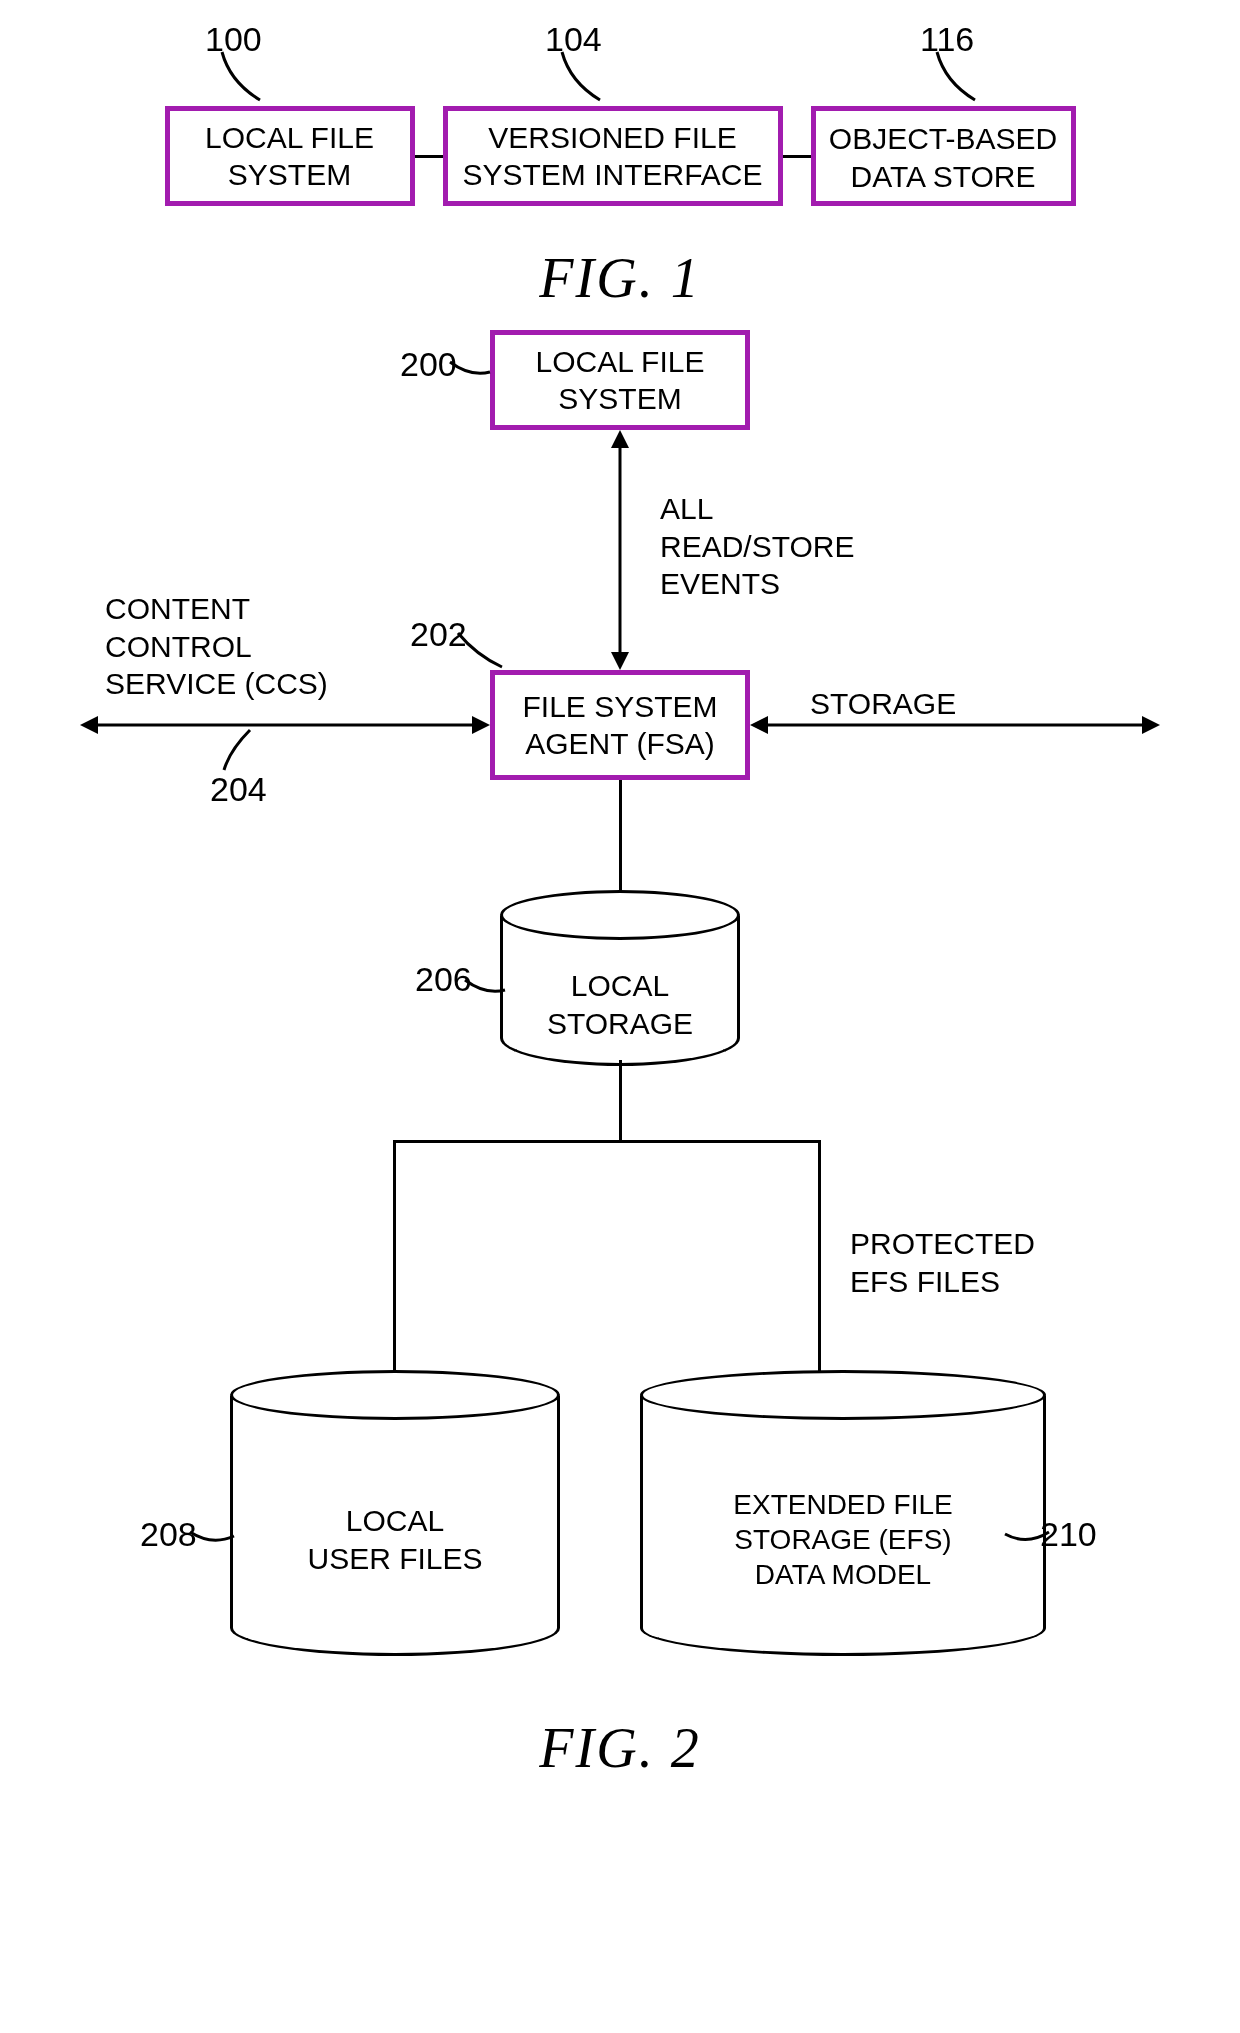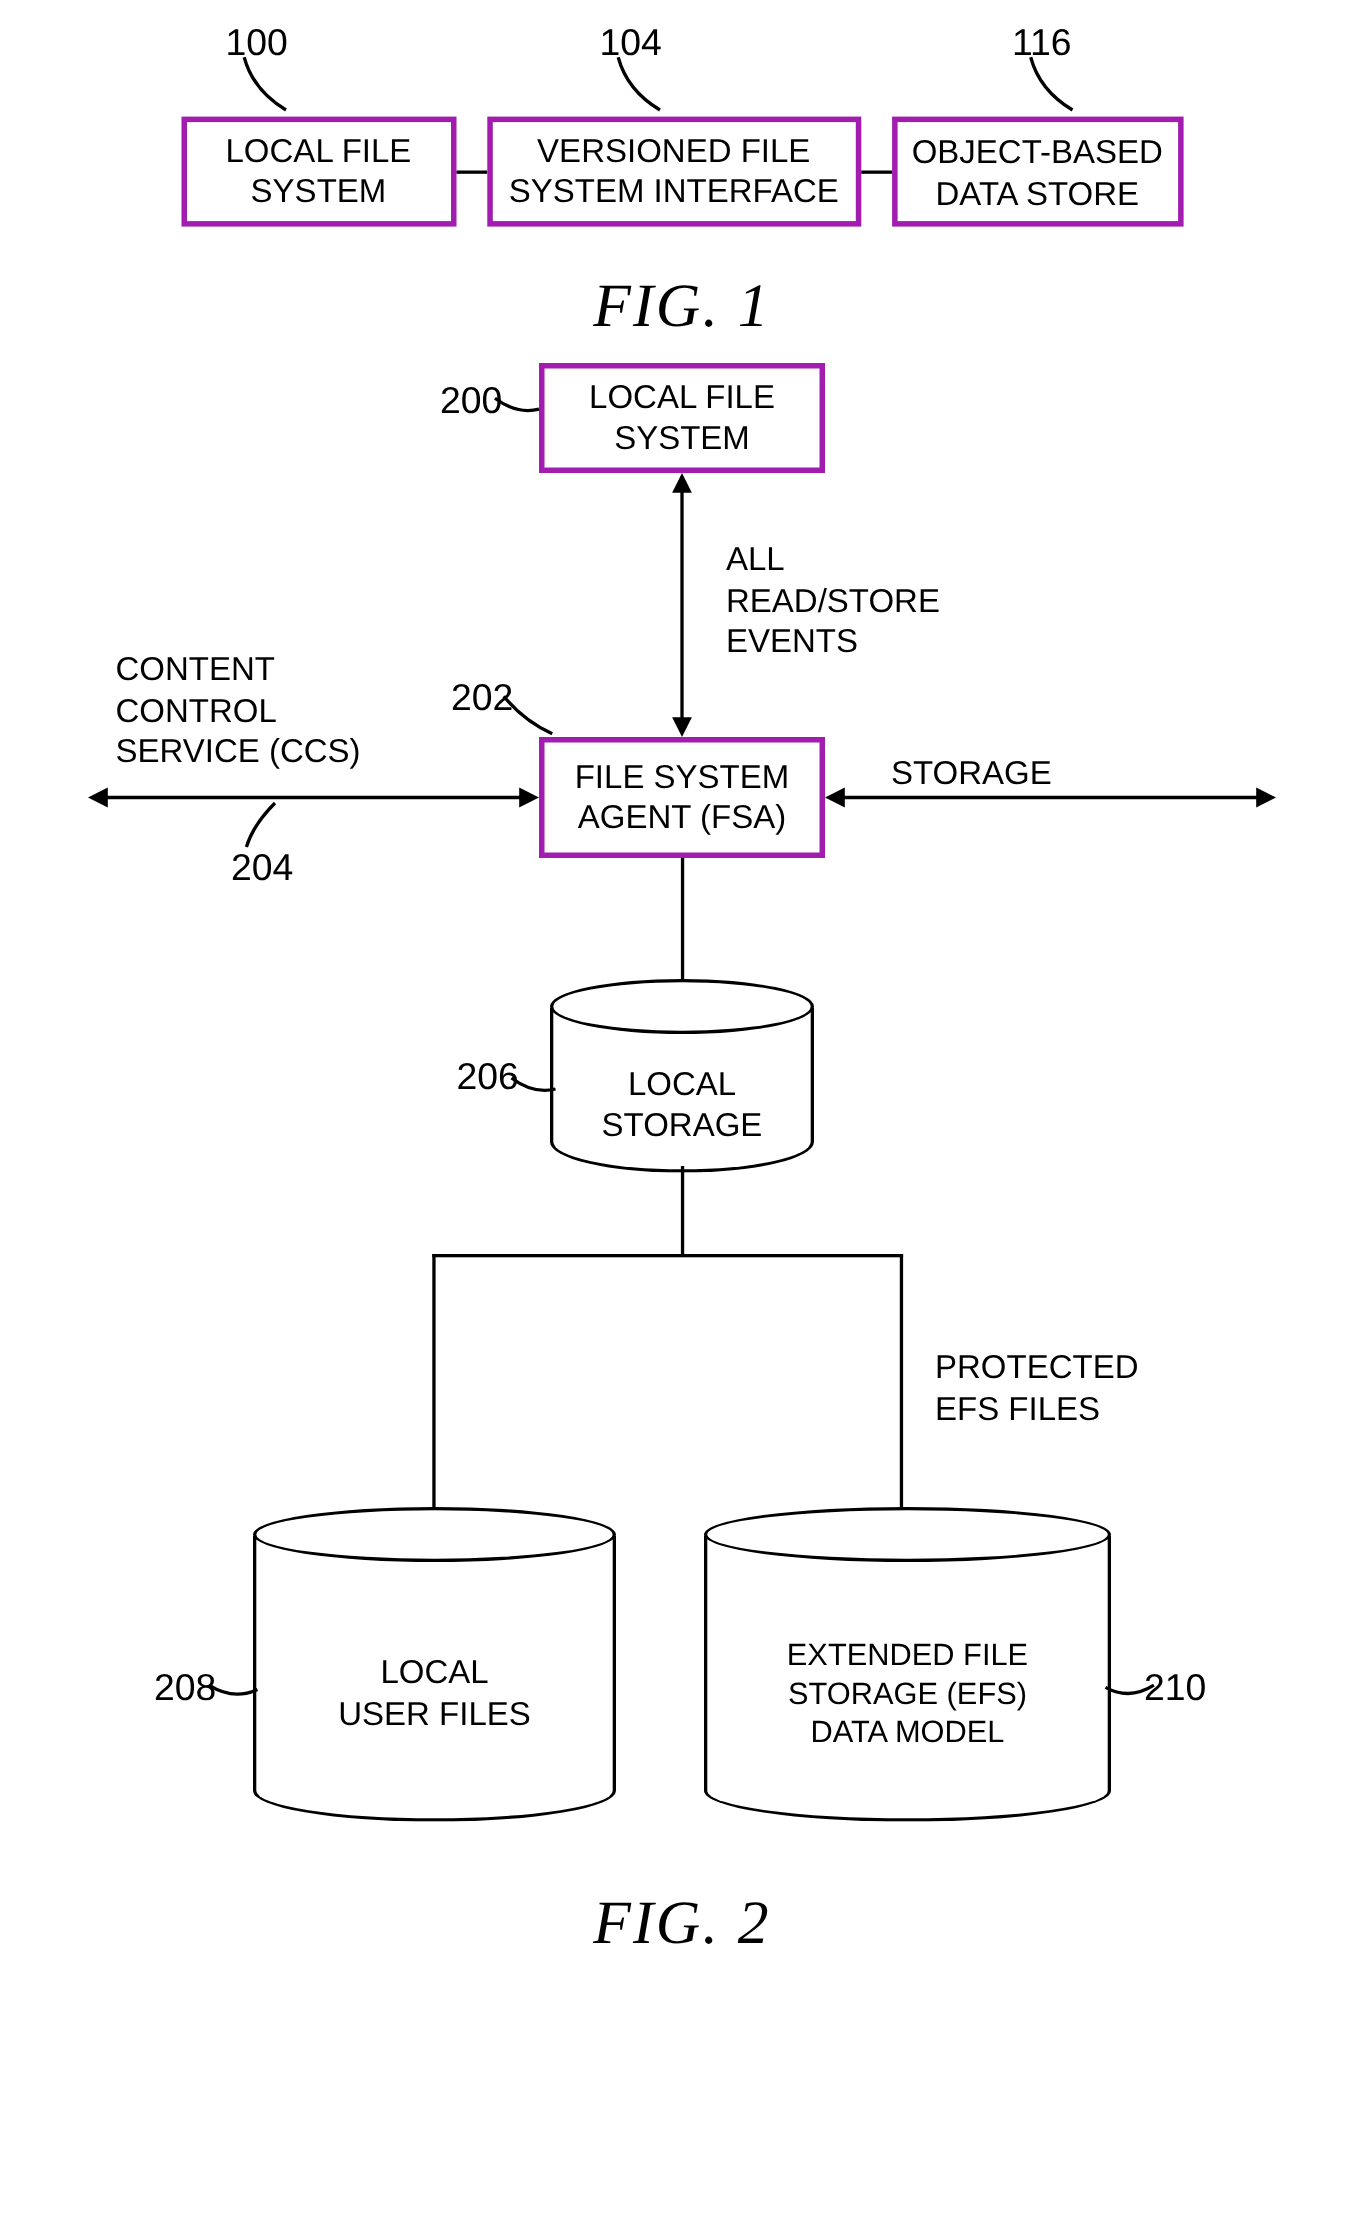--- a/index.html
+++ b/index.html
@@ -112,21 +112,21 @@
     z-index: 2;
     margin-bottom: -24px;
   }
   
   .c206 { left: 480px; top: 600px; width: 240px; }
   .c206 .body { height: 150px; }
   
   .c208 { left: 210px; top: 1080px; width: 330px; }
   .c208 .body { height: 260px; }
   
-  .c210 { left: 620px; top: 1080px; width: 370px; }
+  .c210 { left: 620px; top: 1080px; width: 406px; }
   .c210 .body { height: 260px; font-size: 28px; }
 
   
   .vline, .hline { position: absolute; background: #000; }
   .vline { width: 3px; }
   .hline { height: 3px; }
 
   
   .arrow {
     position: absolute;

